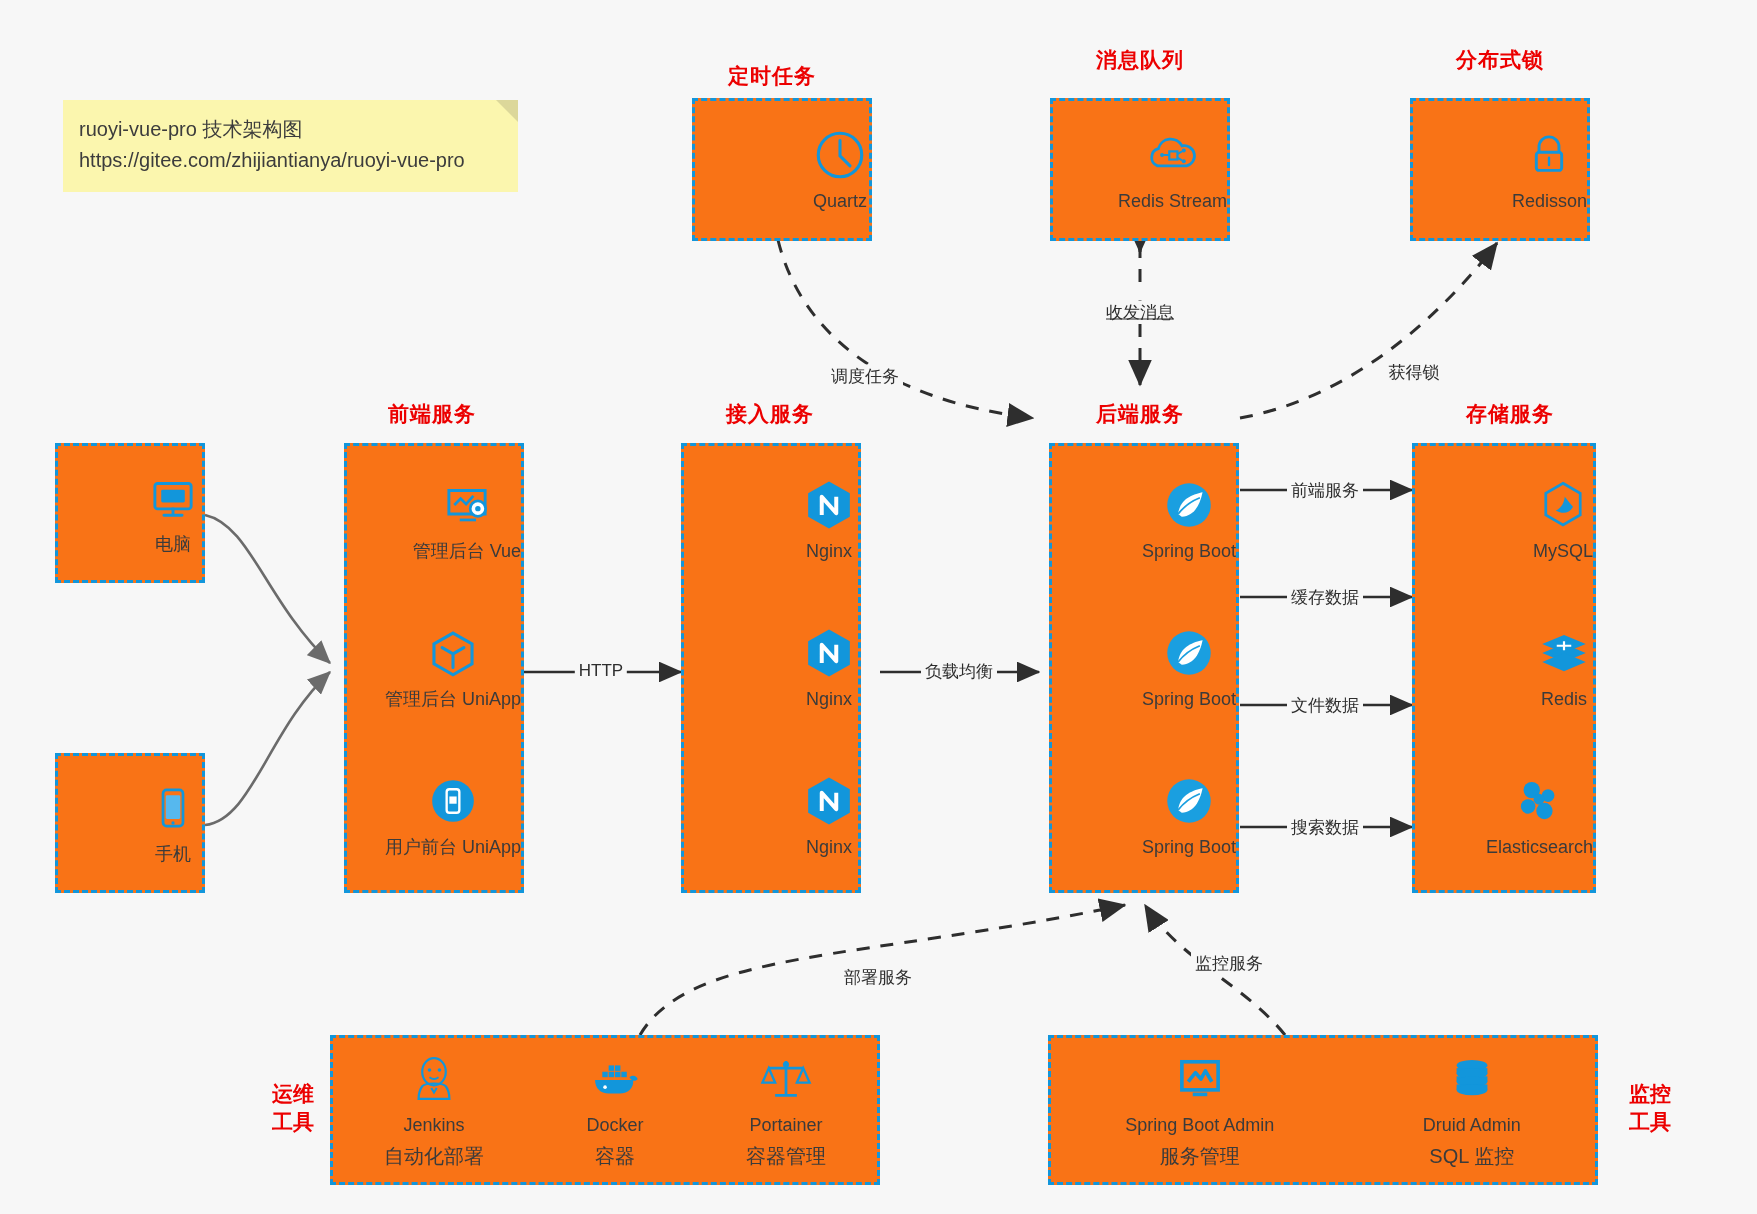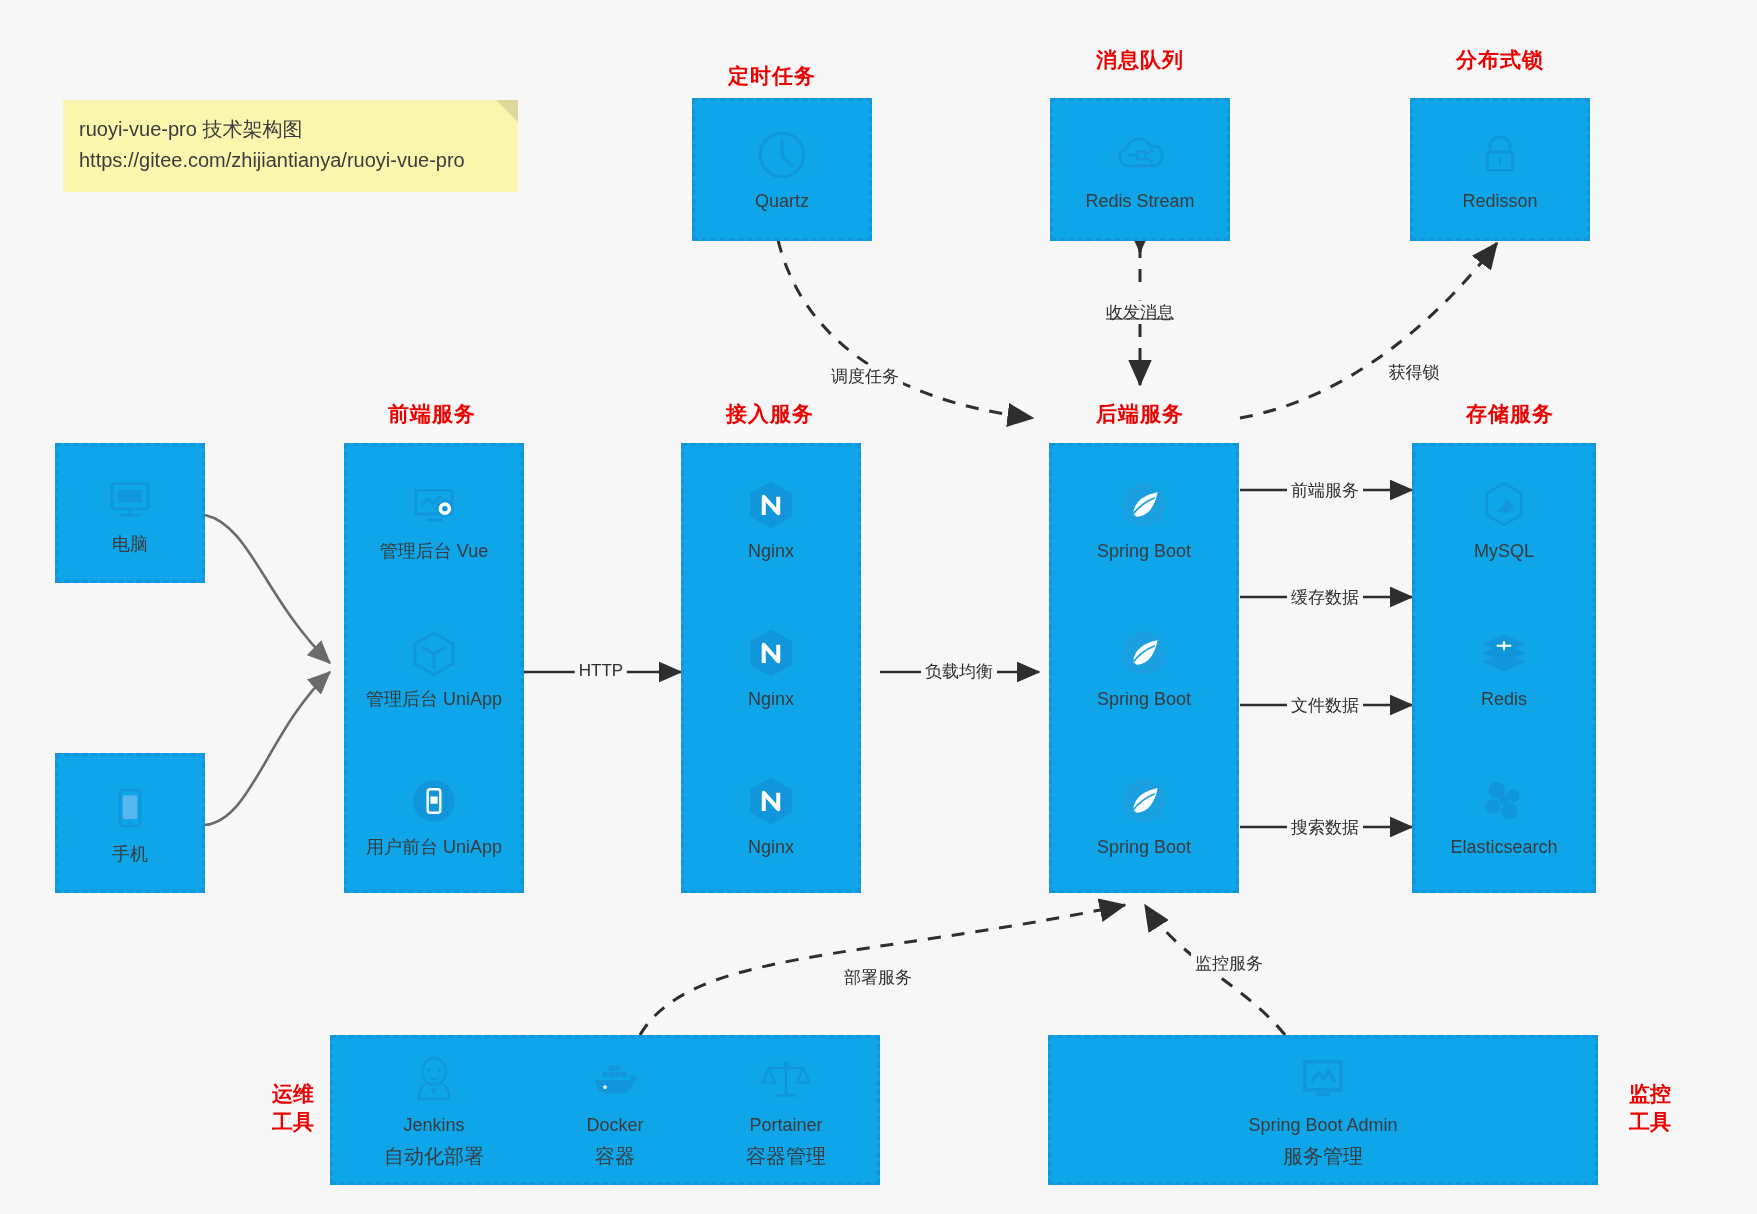--- a/index.html
+++ b/index.html
@@ -9,24 +9,24 @@
     font-family: "Liberation Sans", "DejaVu Sans", sans-serif;
     position: relative;
     overflow: hidden;
   }
   #canvas { position: absolute; inset: 0; }
   svg.wires { position: absolute; left:0; top:0; width:1757px; height:1214px; pointer-events:none; }
 
   .node {
     position: absolute;
     border: 3px dashed #1296db;
-    background: #0ea5e9;
+    background: #f97316;
     display: flex;
     flex-direction: column;
-    align-items: center;
+    align-items: flex-end;
     justify-content: center;
   }
   .grouptitle {
     position: absolute;
     color: #ec0000;
     font-weight: bold;
     font-size: 21px;
     letter-spacing: 1px;
     white-space: nowrap;
     text-align: center;
@@ -394,20 +394,37 @@
         <span class="ico">
           <svg viewBox="0 0 64 64">
             <rect x="12" y="13" width="40" height="31" fill="none" stroke="#1296db" stroke-width="4"></rect>
             <path d="M19 35 l8 -10 l6 7 l5 -9 l7 12" fill="none" stroke="#1296db" stroke-width="4" stroke-linejoin="round"></path>
             <rect x="24" y="47" width="16" height="4" fill="#1296db"></rect>
           </svg>
         </span>
         <span class="cap">Spring Boot Admin</span>
         <span class="cap2">服务管理</span>
       </div>
+      <div class="item">
+        <span class="ico">
+          <svg viewBox="0 0 64 64">
+            <g fill="#1296db">
+              <ellipse cx="32" cy="17" rx="17" ry="6"></ellipse>
+              <rect x="15" y="20" width="34" height="6"></rect>
+                <ellipse cx="32" cy="26" rx="17" ry="6"></ellipse>
+              <rect x="15" y="29" width="34" height="6"></rect>
+                <ellipse cx="32" cy="35" rx="17" ry="6"></ellipse>
+              <rect x="15" y="38" width="34" height="6"></rect>
+                <ellipse cx="32" cy="44" rx="17" ry="6"></ellipse>
+            </g>
+          </svg>
+        </span>
+        <span class="cap">Druid Admin</span>
+        <span class="cap2">SQL 监控</span>
+      </div>
     </div>
   </div>
   <div class="sidetitle" style="left:1615px; top:1080px; width:70px;">
     <div>监控</div>
     <div>工具</div>
   </div>
 
   <div class="wlabel" style="left:601px; top:671px;">HTTP</div>
   <div class="wlabel" style="left:959px; top:671px;">负载均衡</div>
   <div class="wlabel" style="left:865px; top:376px;">调度任务</div>

